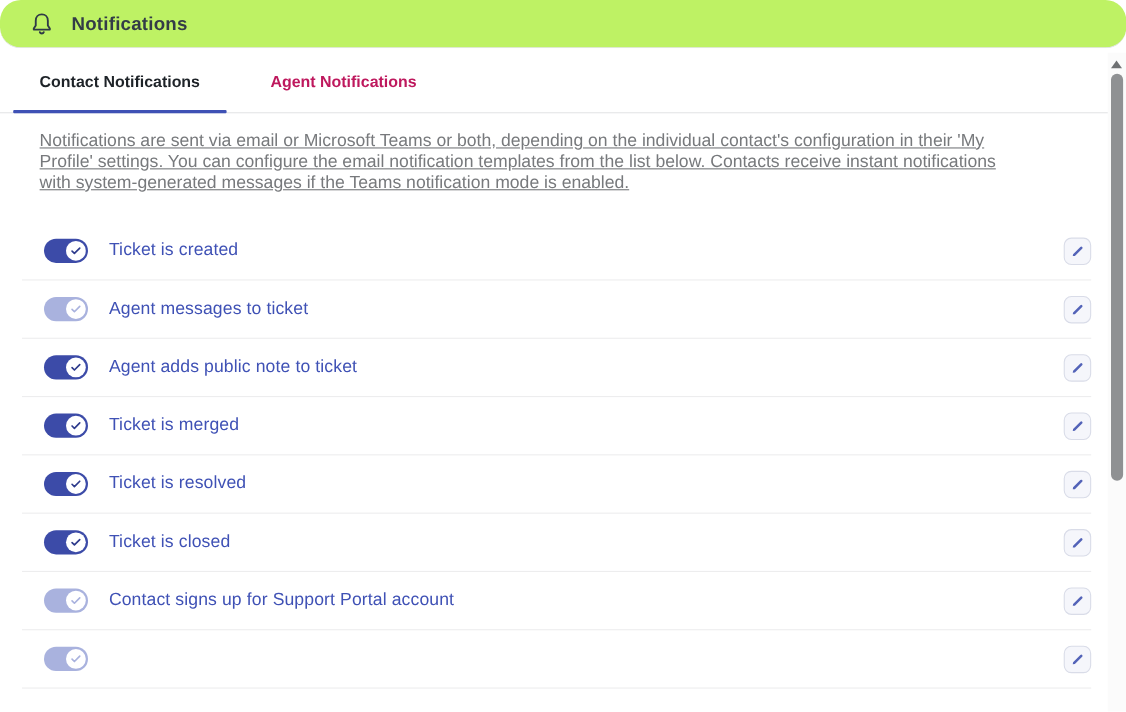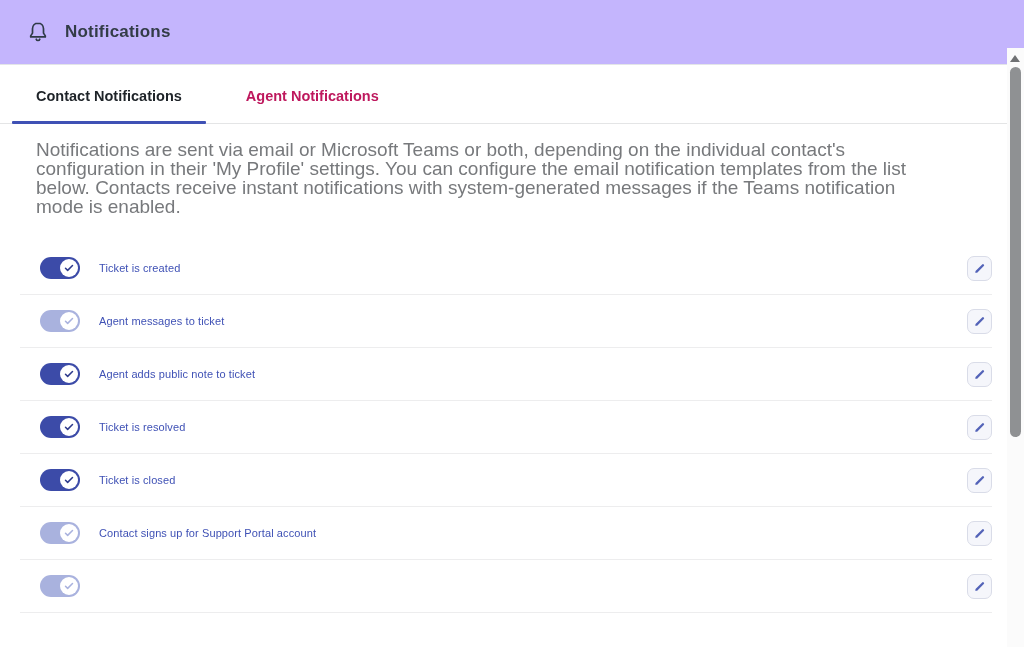--- a/index.html
+++ b/index.html
@@ -4,27 +4,28 @@
 <style>
   * { margin:0; padding:0; box-sizing:border-box; }
   html,body { width:1024px; height:647px; overflow:hidden; }
   body {
     font-family:"Liberation Sans","DejaVu Sans",sans-serif;
     background:#ffffff;
     position:relative;
   }
   
   .header {
-    height:65px;
-    background:#c4b5fd;
+    height:44px;
+    background:#bef264;
     display:flex;
     align-items:center;
     padding-left:26px;
     gap:15px;
     border-bottom:1px solid #e3e5e8;
+    border-radius:19px;
   }
   .header .bell { width:24px; height:26px; display:flex; align-items:center; }
   .header h1 {
     font-size:17px;
     font-weight:700;
     color:#333c47;
     letter-spacing:.2px;
   }
   
   .tabs {
@@ -51,36 +52,37 @@
     position:absolute;
     left:0; right:0; bottom:-1px;
     height:3px;
     background:#3f51b5;
     border-radius:1px;
   }
   
   .description {
     margin:16px 36px 0 36px;
     max-width:872px;
-    font-size:19px;
+    font-size:16px;
     line-height:19px;
     color:#77797c;
+    text-decoration:underline;
   }
   
   .rows { margin:26px 32px 0 20px; }
   .row {
     height:53px;
     display:flex;
     align-items:center;
     padding-left:20px;
     border-bottom:1px solid #ededee;
   }
   .row .label {
     margin-left:19px;
-    font-size:11px;
+    font-size:16px;
     color:#3f51b5;
     letter-spacing:.1px;
   }
   
   .toggle {
     position:relative;
     width:40px; height:22px;
     border-radius:11px;
     flex:0 0 auto;
     cursor:pointer;
@@ -211,20 +213,37 @@
     </button>
   </div>
     <div class="row">
     <div class="toggle on">
       <span class="knob">
         <svg viewBox="0 0 24 24" fill="none" stroke-width="3" stroke-linecap="round" stroke-linejoin="round">
           <path d="M5 12.5l4.3 4.3L19 7"></path>
         </svg>
       </span>
     </div>
+    <span class="label">Ticket is merged</span>
+    <button class="edit-btn">
+      <span style="display:flex">
+        <svg viewBox="0 0 24 24" width="13" height="13">
+          <path d="M4.1 19.9l.6-3.2L16.9 4.5a2.1 2.1 0 0 1 3 3L7.7 19.7l-3.6.2zM15.8 6.1l2.5 2.5" fill="#5363b8"></path>
+        </svg>
+      </span>
+    </button>
+  </div>
+    <div class="row">
+    <div class="toggle on">
+      <span class="knob">
+        <svg viewBox="0 0 24 24" fill="none" stroke-width="3" stroke-linecap="round" stroke-linejoin="round">
+          <path d="M5 12.5l4.3 4.3L19 7"></path>
+        </svg>
+      </span>
+    </div>
     <span class="label">Ticket is resolved</span>
     <button class="edit-btn">
       <span style="display:flex">
         <svg viewBox="0 0 24 24" width="13" height="13">
           <path d="M4.1 19.9l.6-3.2L16.9 4.5a2.1 2.1 0 0 1 3 3L7.7 19.7l-3.6.2zM15.8 6.1l2.5 2.5" fill="#5363b8"></path>
         </svg>
       </span>
     </button>
   </div>
     <div class="row">

